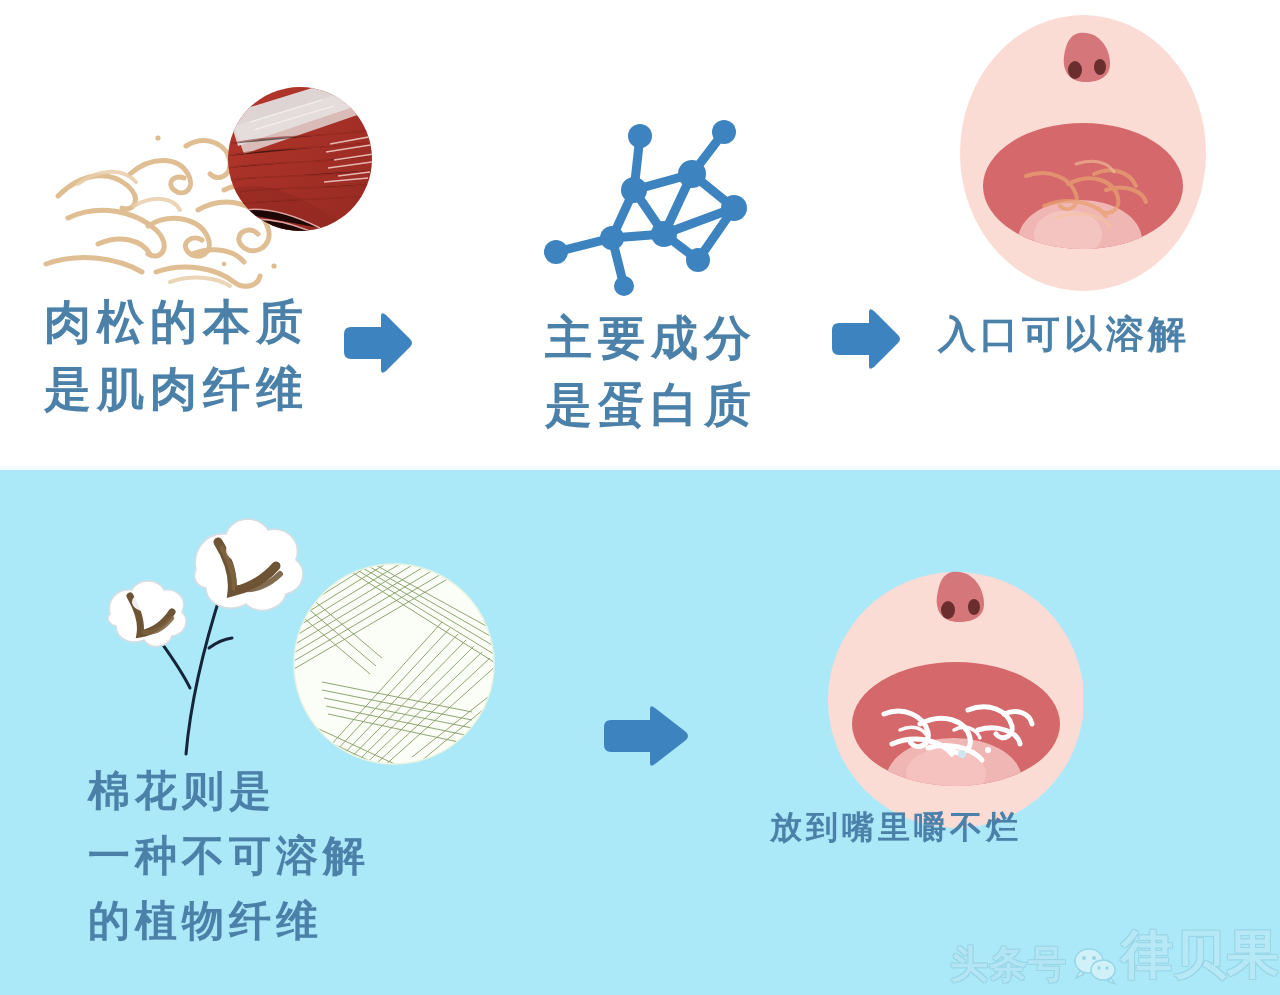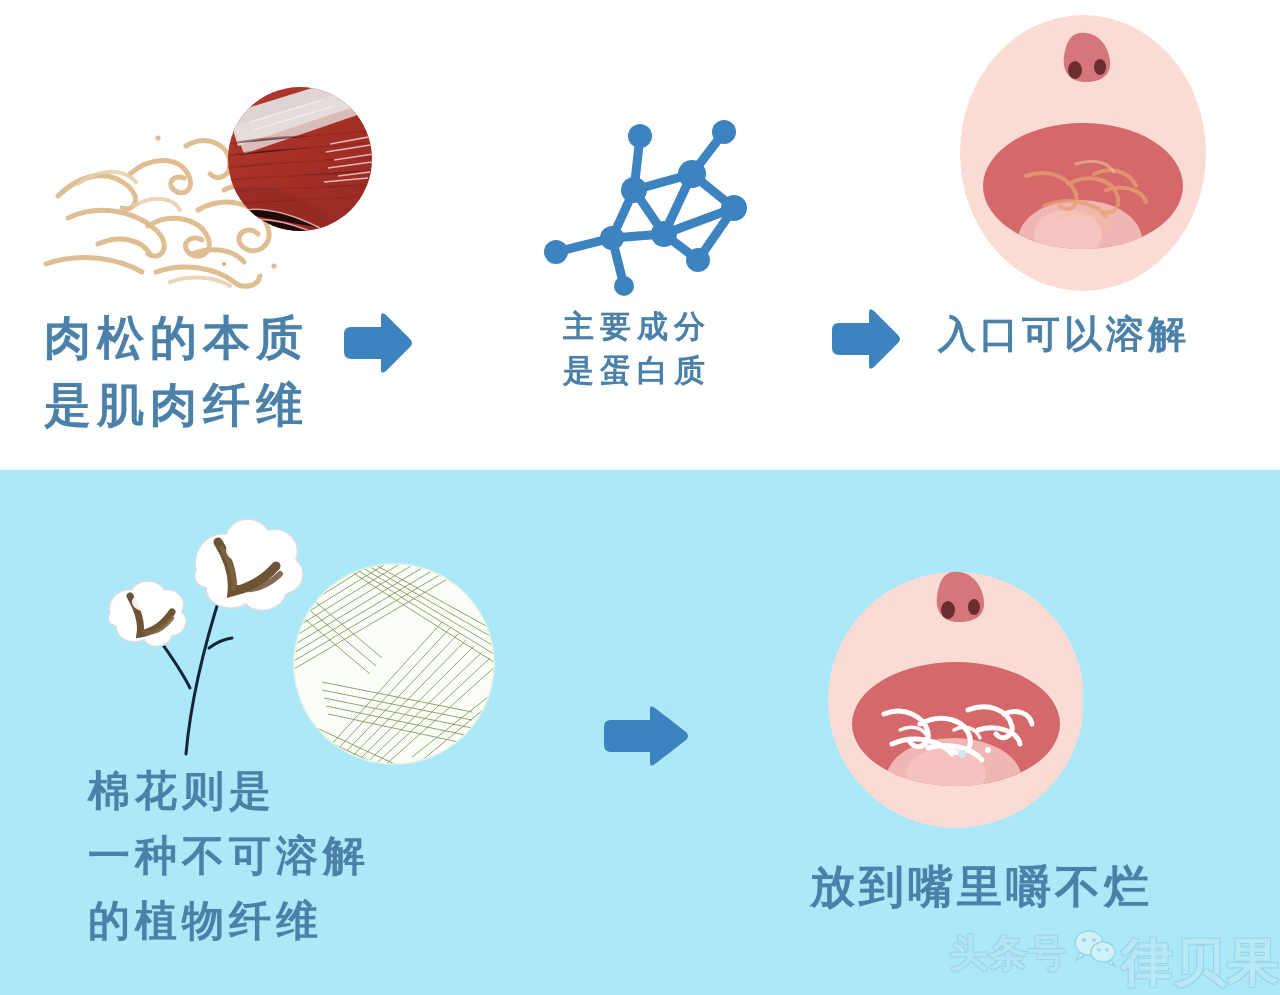--- a/index.html
+++ b/index.html
@@ -46,43 +46,42 @@
   .caption {
     position: absolute;
     color: #4b80a9;
     font-weight: 700;
     letter-spacing: 6px;
     line-height: 1.42;
     white-space: pre-line;
     text-shadow: 0 0 1px rgba(75,128,169,.25);
   }
   .cap-meat {
-    left: 44px; top: 305px;
+    left: 44px; top: 289px;
     font-size: 47px;
   }
   .cap-protein {
-    left: 563px; top: 305px;
-    font-size: 31px;
+    left: 545px; top: 305px;
+    font-size: 47px;
   }
   .cap-dissolve {
     left: 938px; top: 308px;
     font-size: 38px;
     letter-spacing: 4px;
   }
   .cap-cotton {
     left: 88px; top: 758px;
     font-size: 42px;
     letter-spacing: 5px;
     line-height: 1.55;
   }
   .cap-chew {
-    left: 770px; top: 855px;
-    font-size: 45px;
+    left: 770px; top: 805px;
+    font-size: 32px;
     letter-spacing: 4px;
-    margin-left: 40px;
   }
 
   
   .arrow { position: absolute; }
   .arrow-1 { left: 340px; top: 312px; }
   .arrow-2 { left: 828px; top: 308px; }
   .arrow-3 { left: 600px; top: 705px; }
 
   
   .illus { position: absolute; }
@@ -92,21 +91,21 @@
   .illus-cotton  { left: 72px;  top: 492px; width: 250px; height: 290px; }
   .illus-cfiber  { left: 292px; top: 562px; width: 205px; height: 205px; }
   .illus-mouth-b { left: 828px; top: 552px; width: 255px; height: 290px; }
 
   
   .watermark {
     position: absolute;
     left: 950px; top: 928px;
     width: 325px; height: 62px;
     display: flex;
-    align-items: flex-start;
+    align-items: flex-end;
     opacity: .62;
   }
   .wm-text {
     color: #b8e4f2;
     font-size: 38px;
     font-weight: 700;
     letter-spacing: 1px;
     text-shadow:
       -1px -1px 0 #8cc9dd, 1px -1px 0 #8cc9dd,
       -1px  1px 0 #8cc9dd, 1px  1px 0 #8cc9dd;

